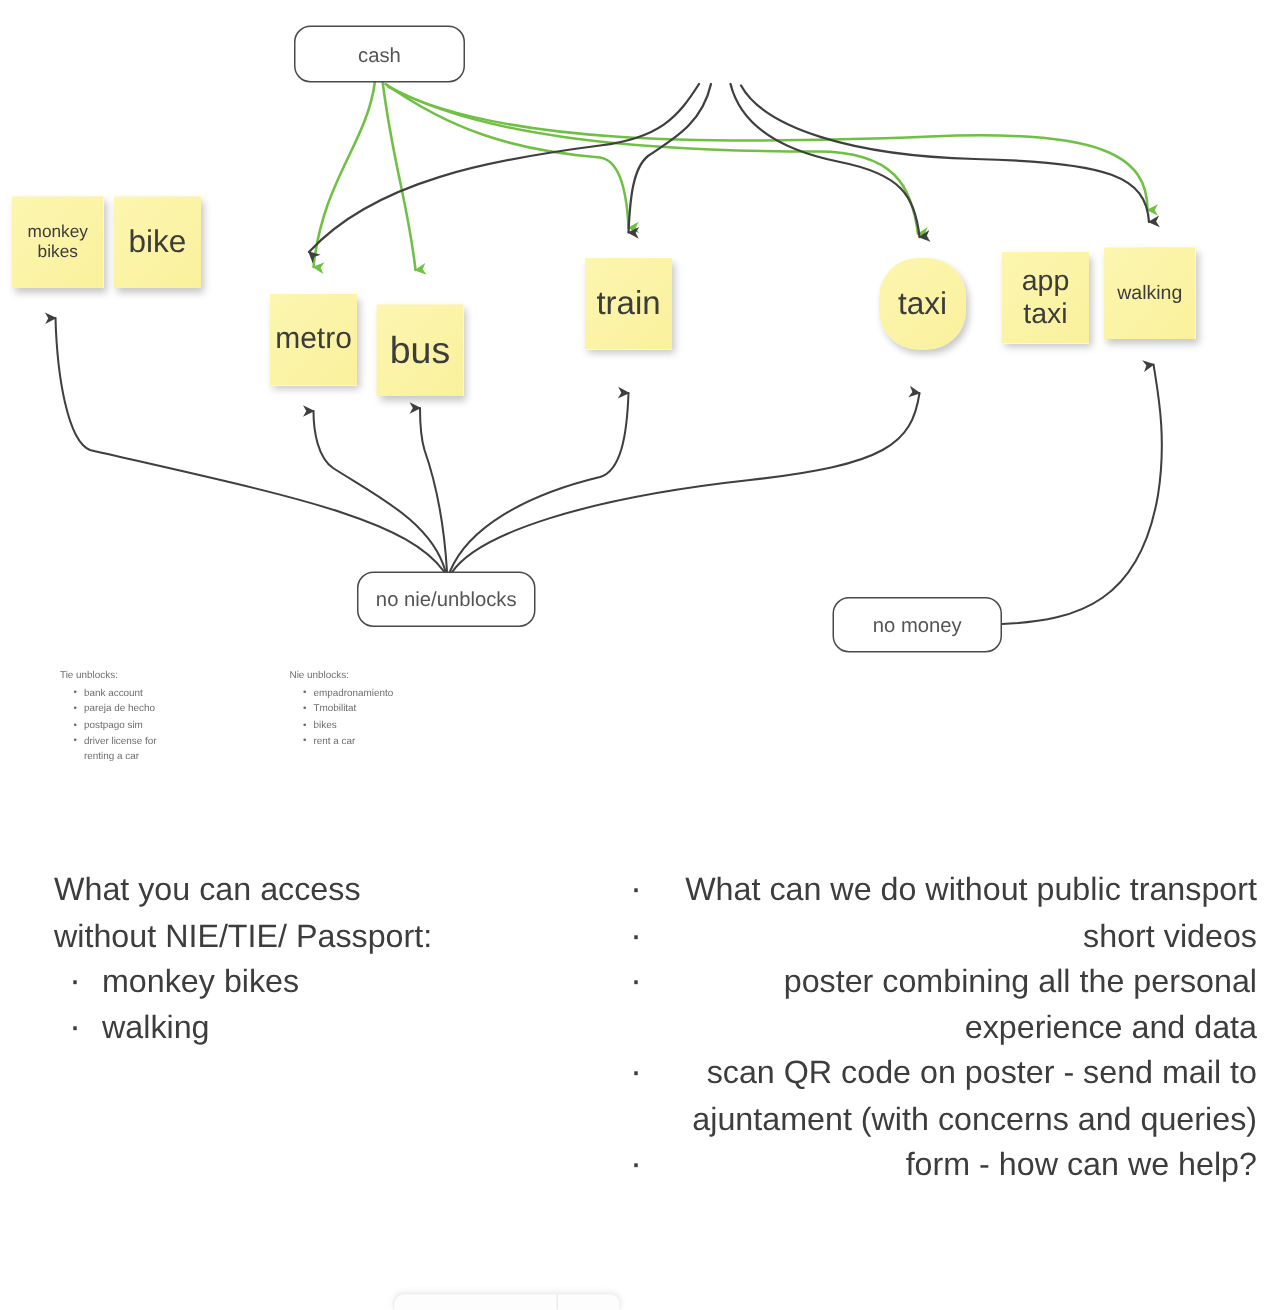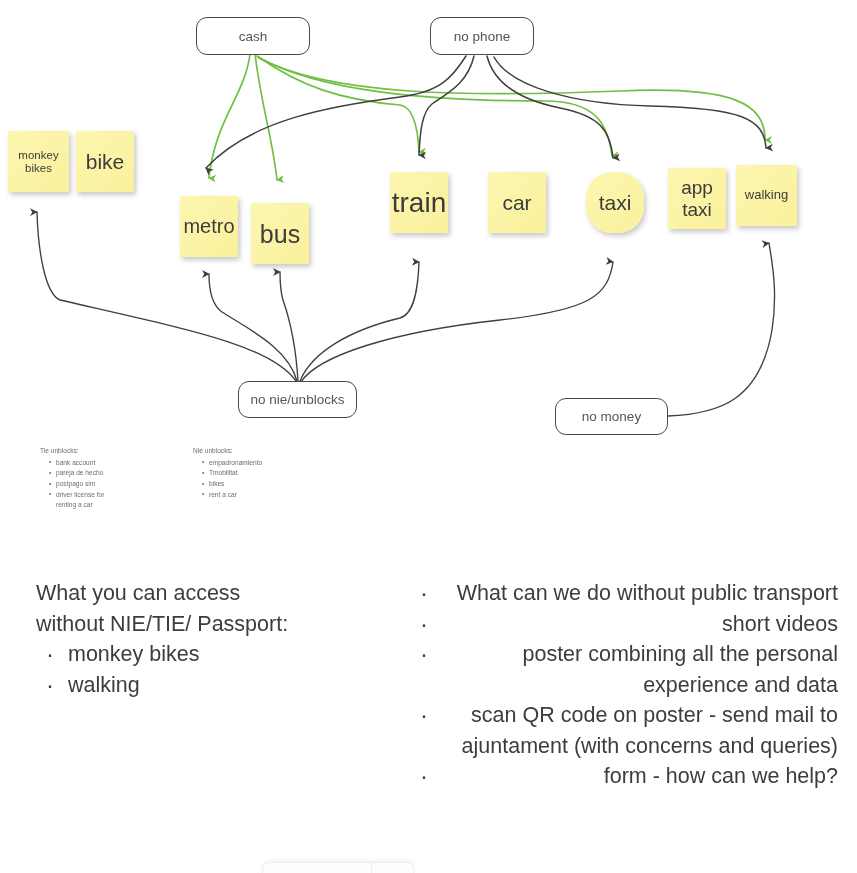--- a/index.html
+++ b/index.html
@@ -119,23 +119,20 @@
 
         <path d="M668,416 C720,414 760,400 772,330 C778,292 772,262 769,243" stroke="#3f3f3f" stroke-width="1.35" marker-end="url(#ah-dark-up)"></path>
 
       </g>
     </svg>
 
     <div class="rnode" style="left:196px;top:17px;width:114px;height:38px;">
       <span>cash</span>
     </div>
 
-    <div class="rnode" style="left:430px;top:17px;width:104px;height:38px;">
-      <span>no phone</span>
-    </div>
 
     <div class="rnode" style="left:238px;top:381px;width:119px;height:37px;">
       <span>no nie/unblocks</span>
     </div>
 
     <div class="rnode" style="left:555px;top:398px;width:113px;height:37px;">
       <span>no money</span>
     </div>
 
     <div class="sticky" style="left:8px;top:131px;width:61px;height:61px;font-size:11.5px;">
@@ -147,27 +144,24 @@
     </div>
 
     <div class="sticky" style="left:180px;top:196px;width:58px;height:61px;font-size:20px;">
       <span class="txt">metro</span>
     </div>
 
     <div class="sticky" style="left:251px;top:203px;width:58px;height:61px;font-size:25px;">
       <span class="txt">bus</span>
     </div>
 
-    <div class="sticky" style="left:390px;top:172px;width:58px;height:61px;font-size:28px;">
+    <div class="sticky" style="left:390px;top:172px;width:58px;height:61px;font-size:22px;">
       <span class="txt">train</span>
     </div>
 
-    <div class="sticky" style="left:488px;top:172px;width:58px;height:61px;font-size:21px;">
-      <span class="txt">car</span>
-    </div>
 
     <div class="sticky" style="left:586px;top:172px;width:58px;height:61px;font-size:21px;border-radius:26px;">
       <span class="txt">taxi</span>
     </div>
 
     <div class="sticky" style="left:668px;top:168px;width:58px;height:61px;font-size:19px;">
       <span class="txt">app taxi</span>
     </div>
 
     <div class="sticky" style="left:736px;top:165px;width:61px;height:61px;font-size:13px;">

